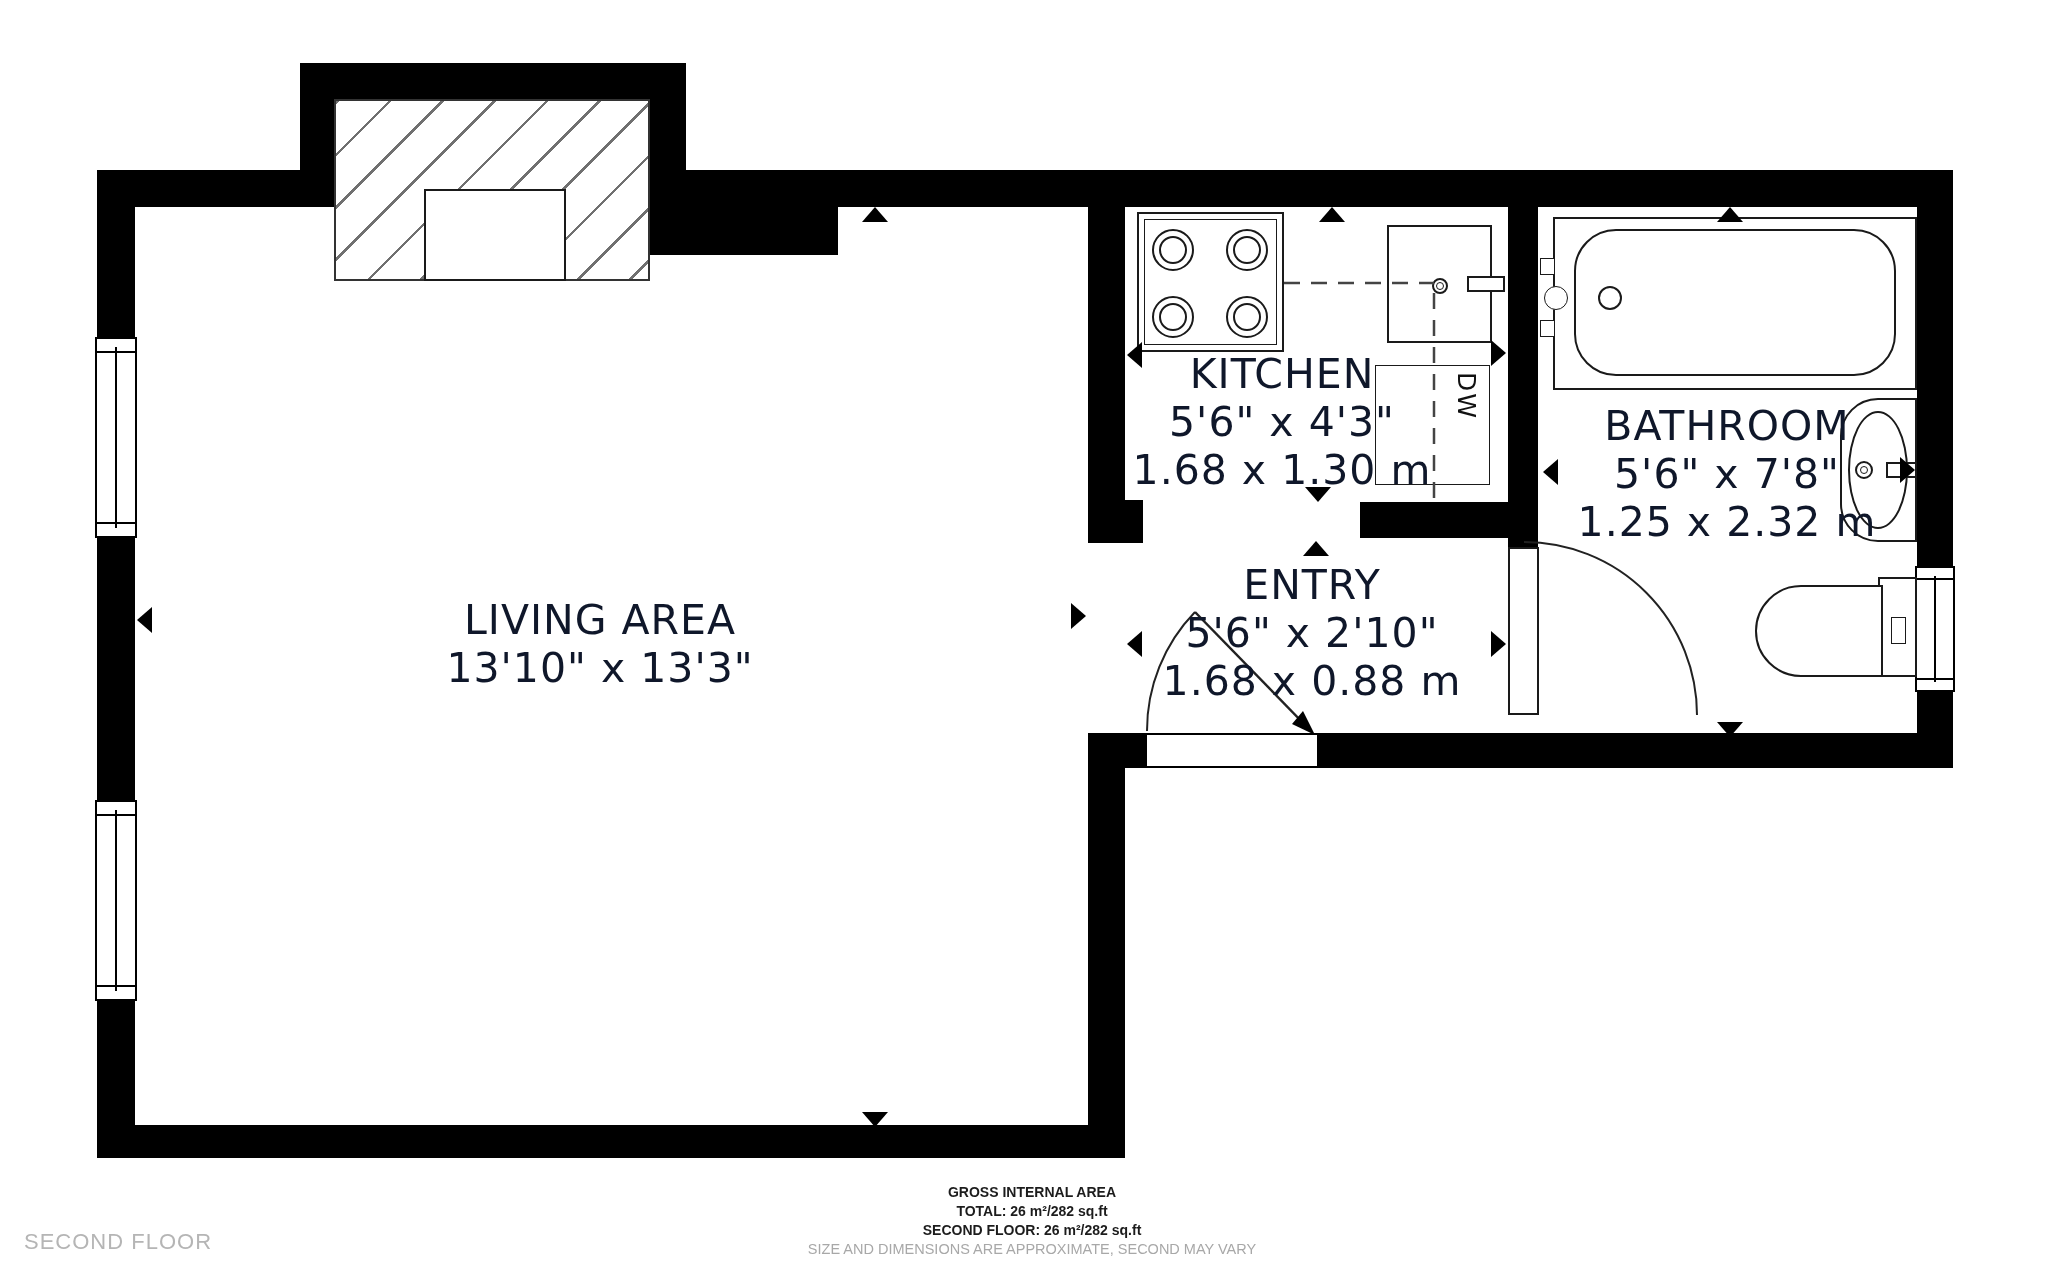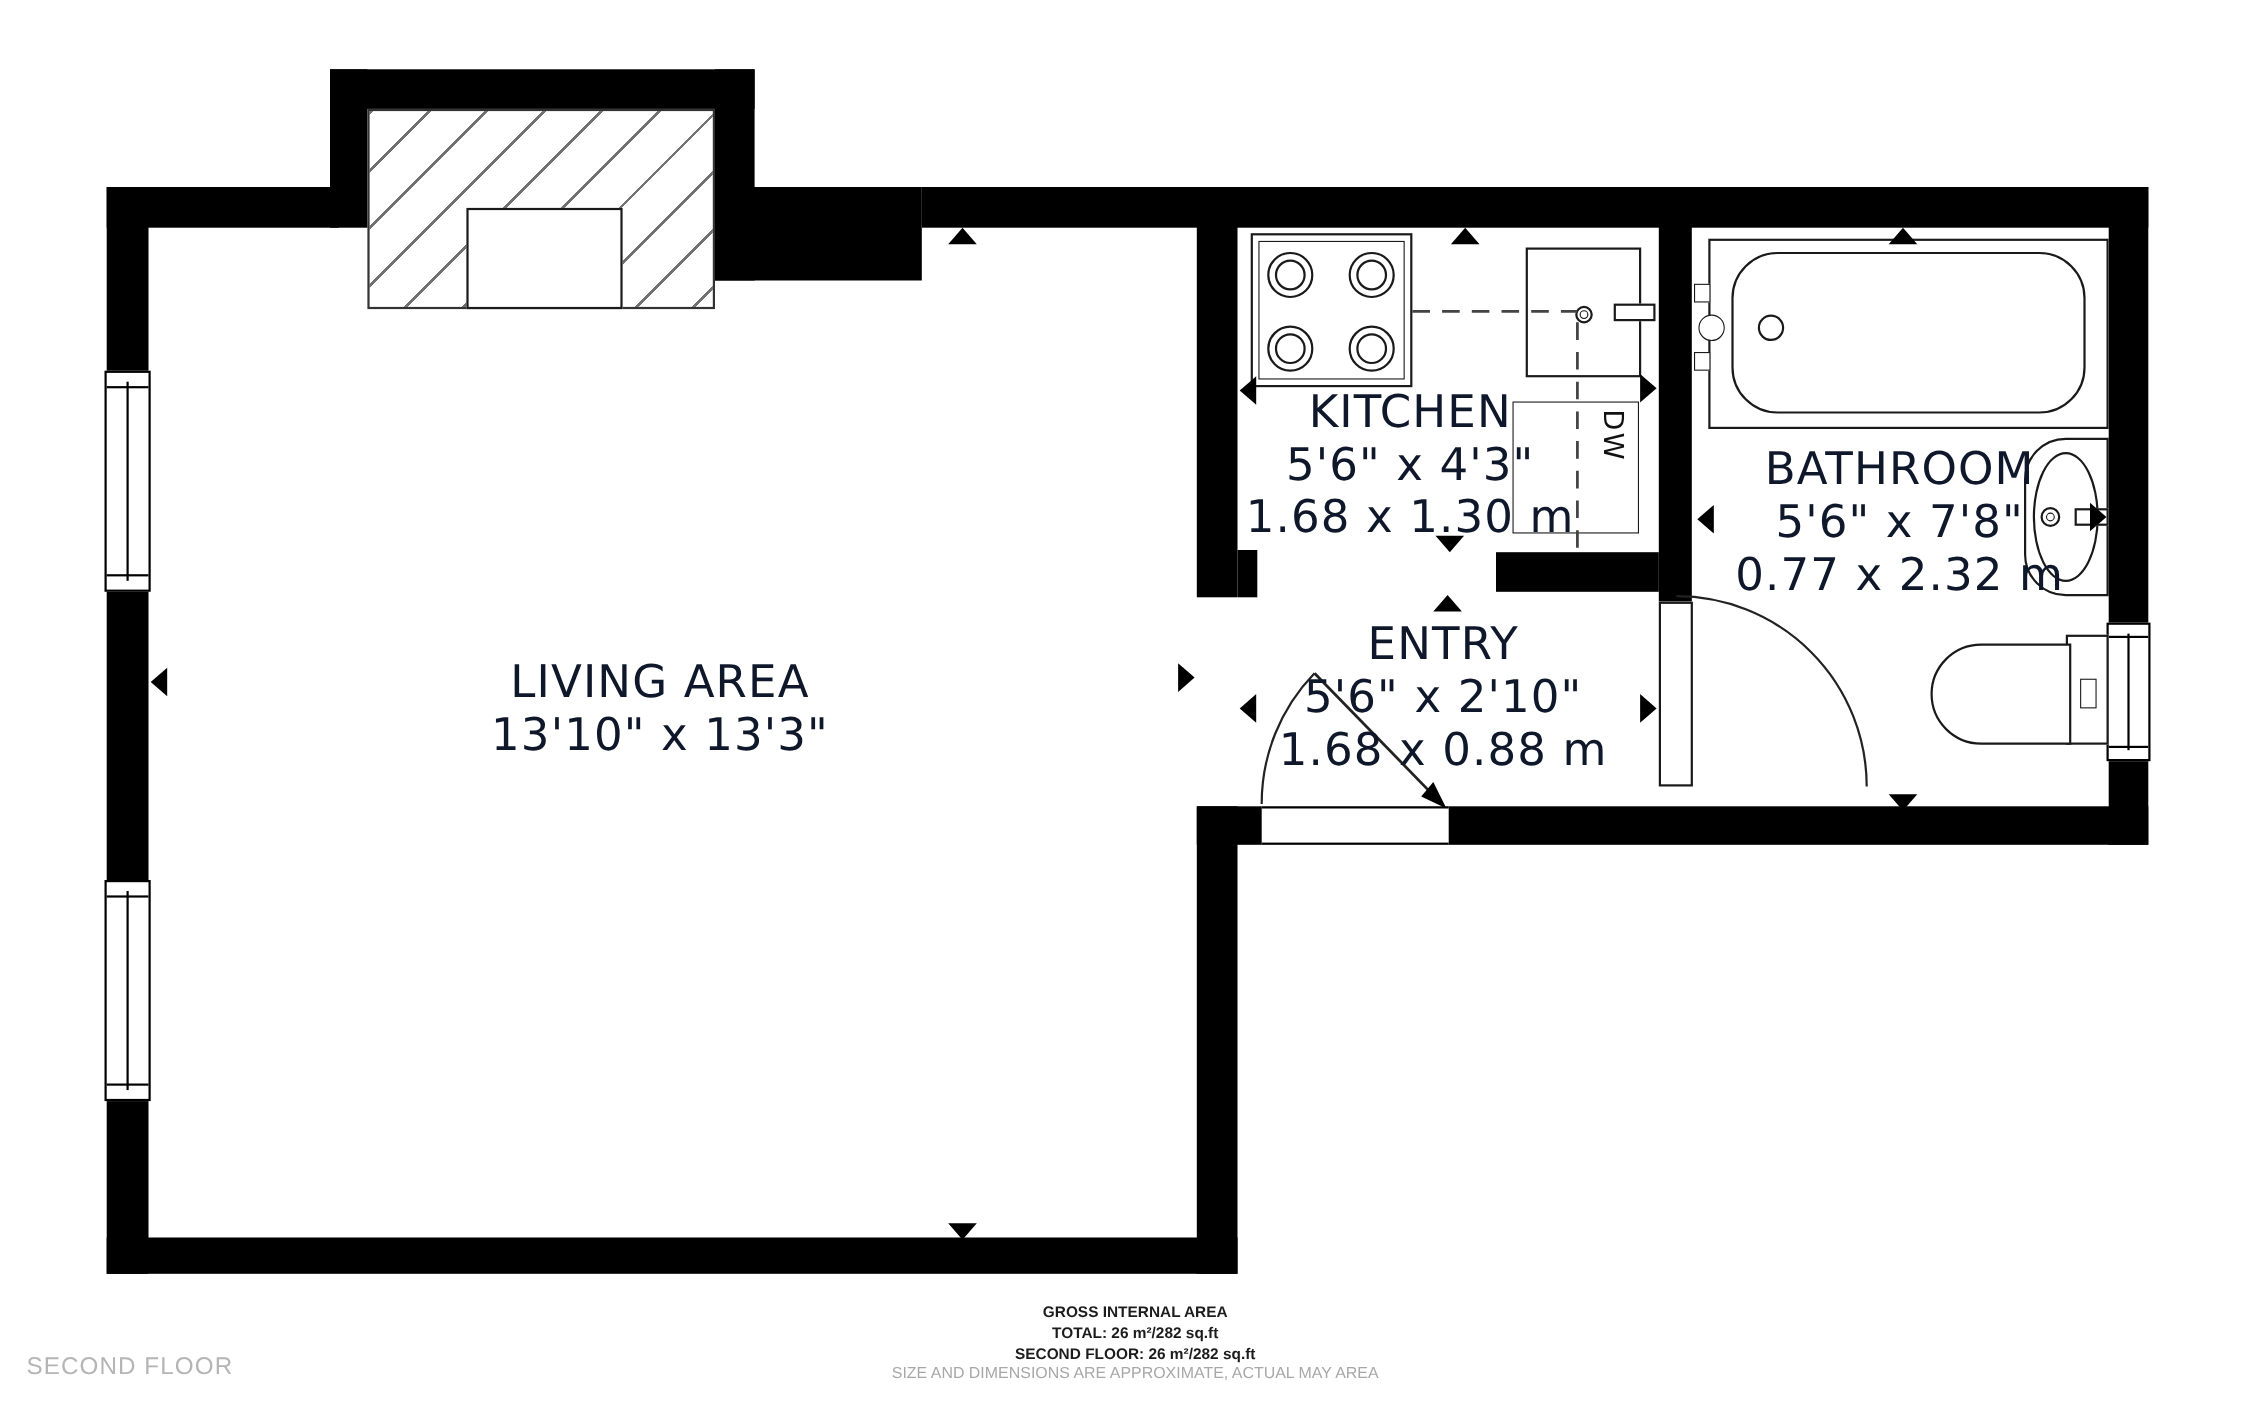--- a/index.html
+++ b/index.html
@@ -122,21 +122,21 @@
     <div>1.68 x 1.30 m</div>
   </div>
   <div class="room-label" style="left:1062px;top:561px;">
     <div>ENTRY</div>
     <div>5'6" x 2'10"</div>
     <div>1.68 x 0.88 m</div>
   </div>
   <div class="room-label" style="left:1477px;top:402px;">
     <div>BATHROOM</div>
     <div>5'6" x 7'8"</div>
-    <div>0.77 x 2.32 m</div>
+    <div>1.25 x 2.32 m</div>
   </div>
 
   <svg class="layer" width="2048" height="1279" viewBox="0 0 2048 1279">
 
     <polygon points="862,222 888,222 875,207" fill="#000"></polygon>
     <polygon points="862,1112 888,1112 875,1127" fill="#000"></polygon>
     <polygon points="152,607 152,633 137,620" fill="#000"></polygon>
     <polygon points="1071,603 1071,629 1086,616" fill="#000"></polygon>
 
     <polygon points="1319,222 1345,222 1332,207" fill="#000"></polygon>
@@ -151,17 +151,17 @@
     <polygon points="1717,222 1743,222 1730,207" fill="#000"></polygon>
     <polygon points="1717,722 1743,722 1730,737" fill="#000"></polygon>
     <polygon points="1558,459 1558,485 1543,472" fill="#000"></polygon>
     <polygon points="1900,457 1900,483 1915,470" fill="#000"></polygon>
   </svg>
 
   <div class="footer">
     <div>GROSS INTERNAL AREA</div>
     <div>TOTAL: 26 m²/282 sq.ft</div>
     <div>SECOND FLOOR: 26 m²/282 sq.ft</div>
-    <div class="muted" style="color: rgb(168, 168, 168);">SIZE AND DIMENSIONS ARE APPROXIMATE, ACTUAL MAY AREA</div>
+    <div class="muted" style="color: rgb(168, 168, 168);">SIZE AND DIMENSIONS ARE APPROXIMATE, SECOND MAY VARY</div>
   </div>
   <div class="floor-tag" style="color: rgb(181, 181, 181);">SECOND FLOOR</div>
 
 </div>
 
 </body></html>

